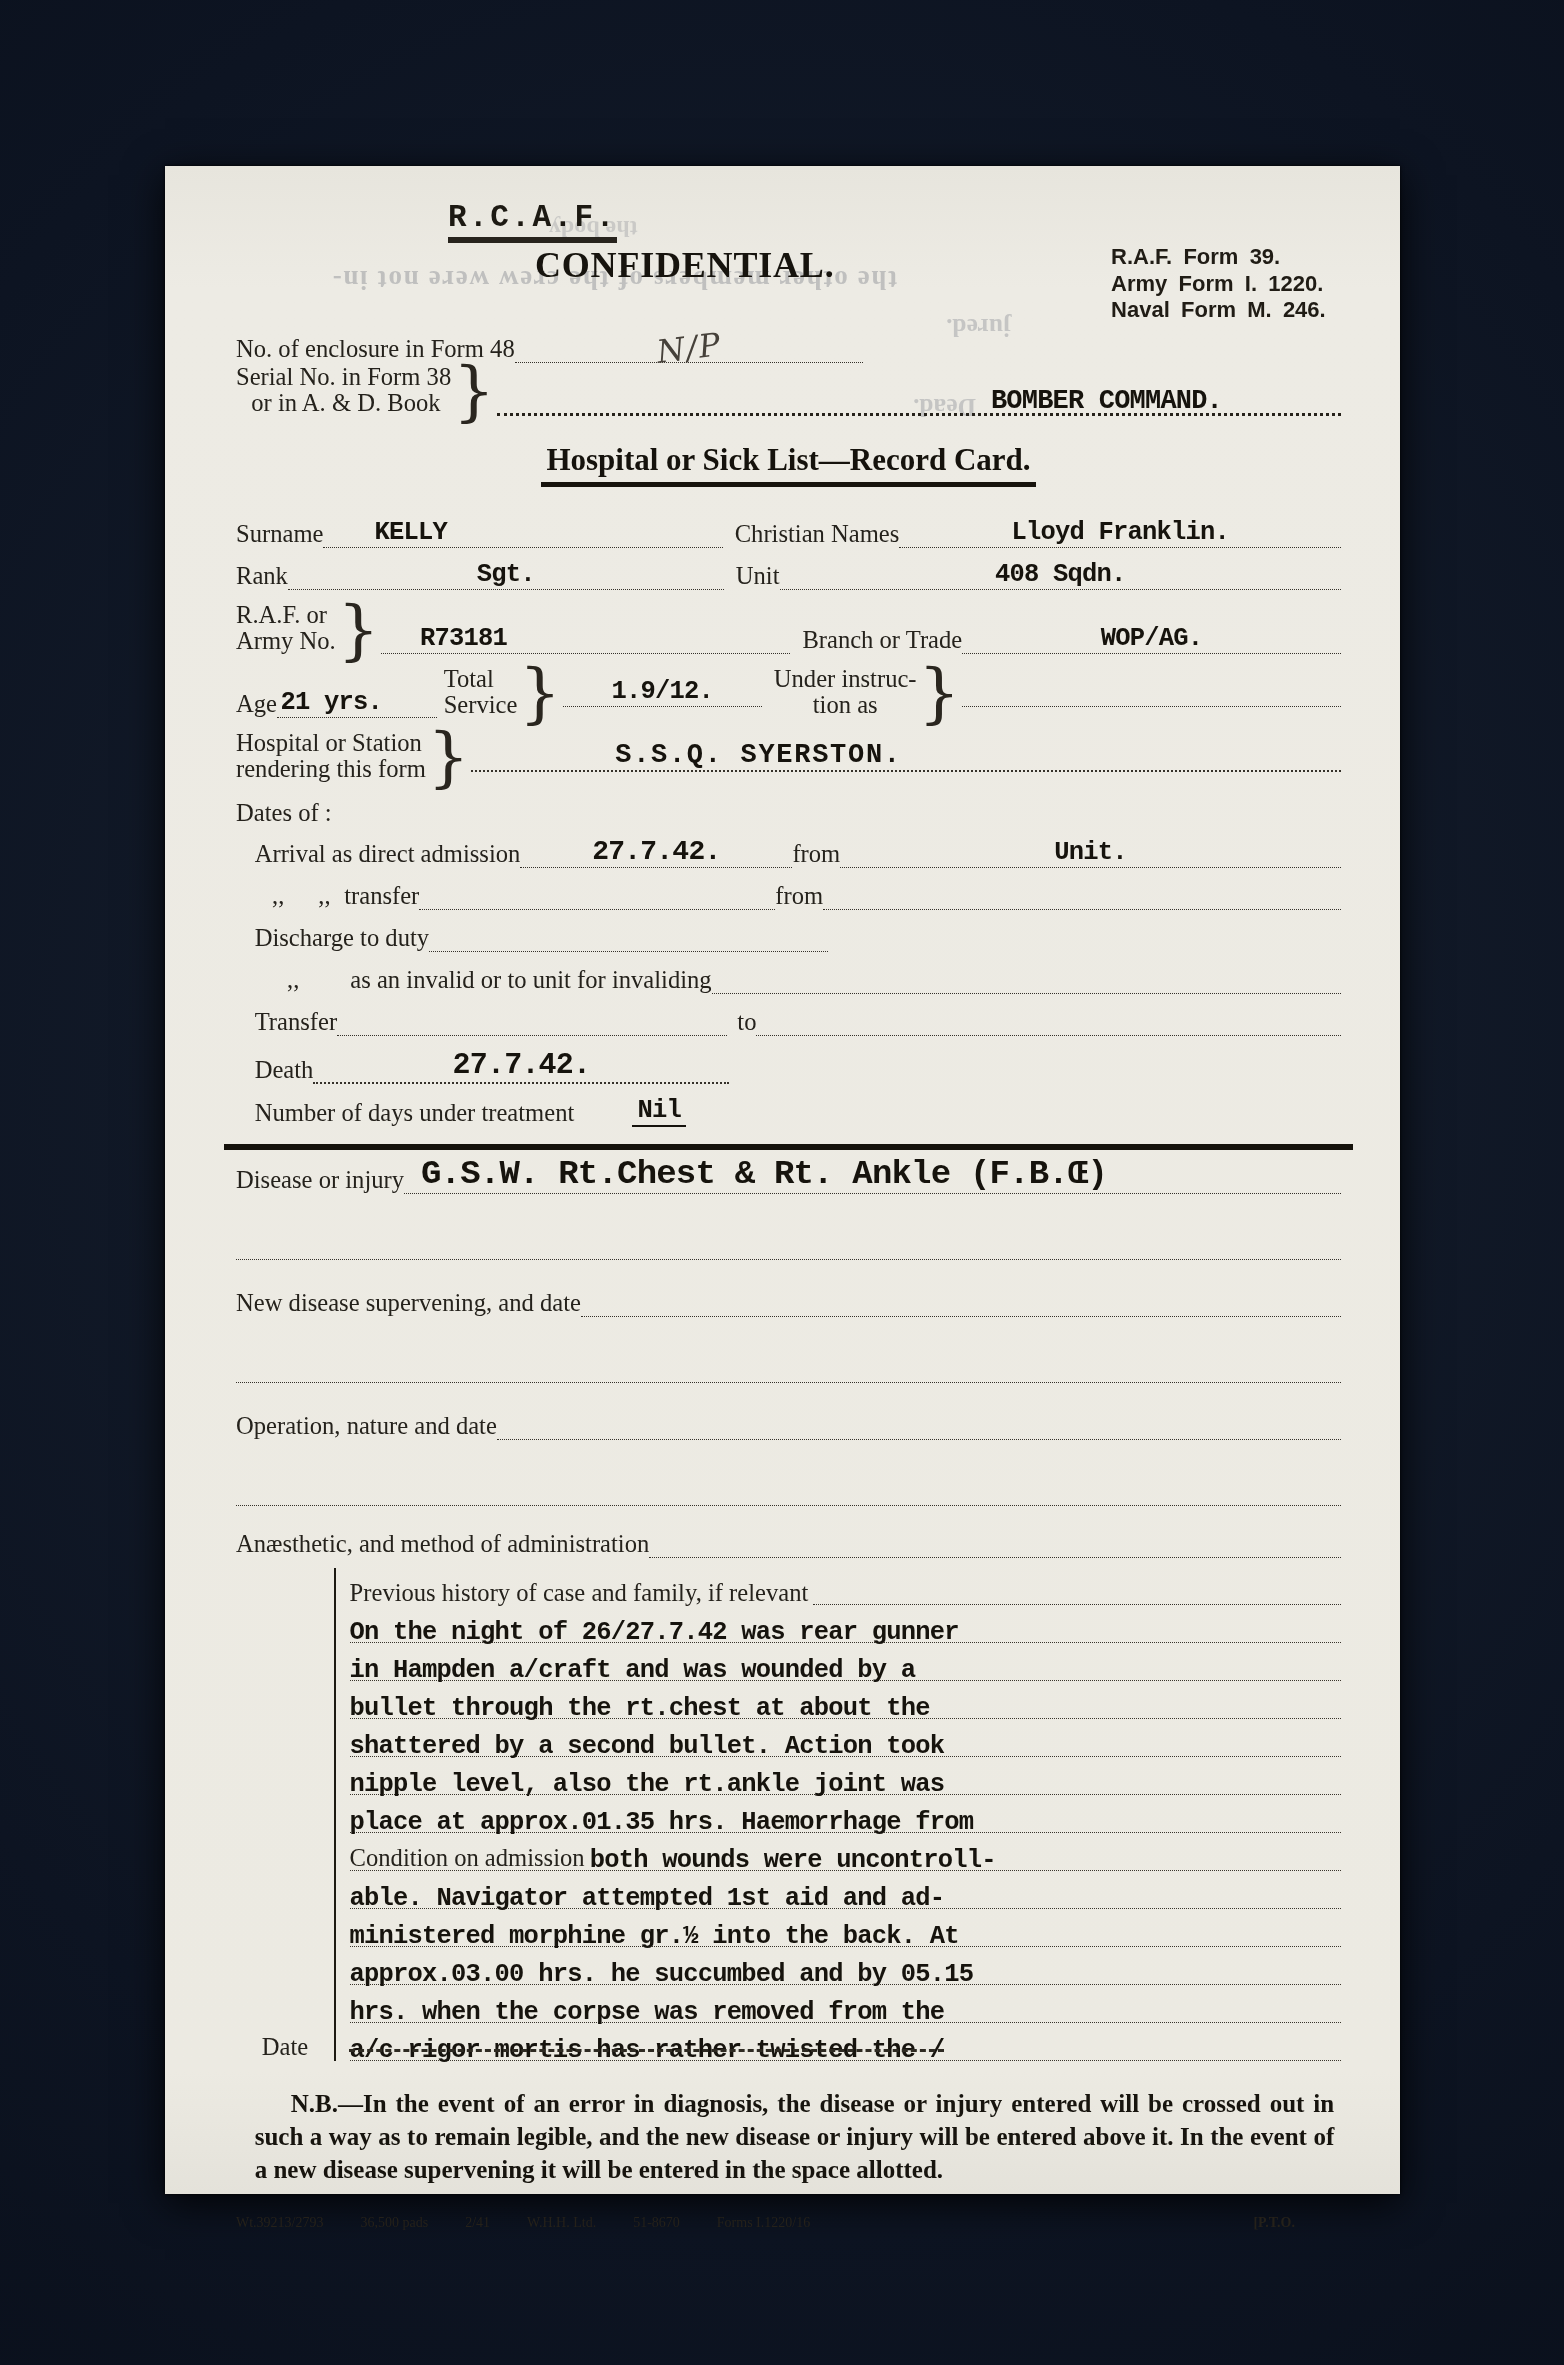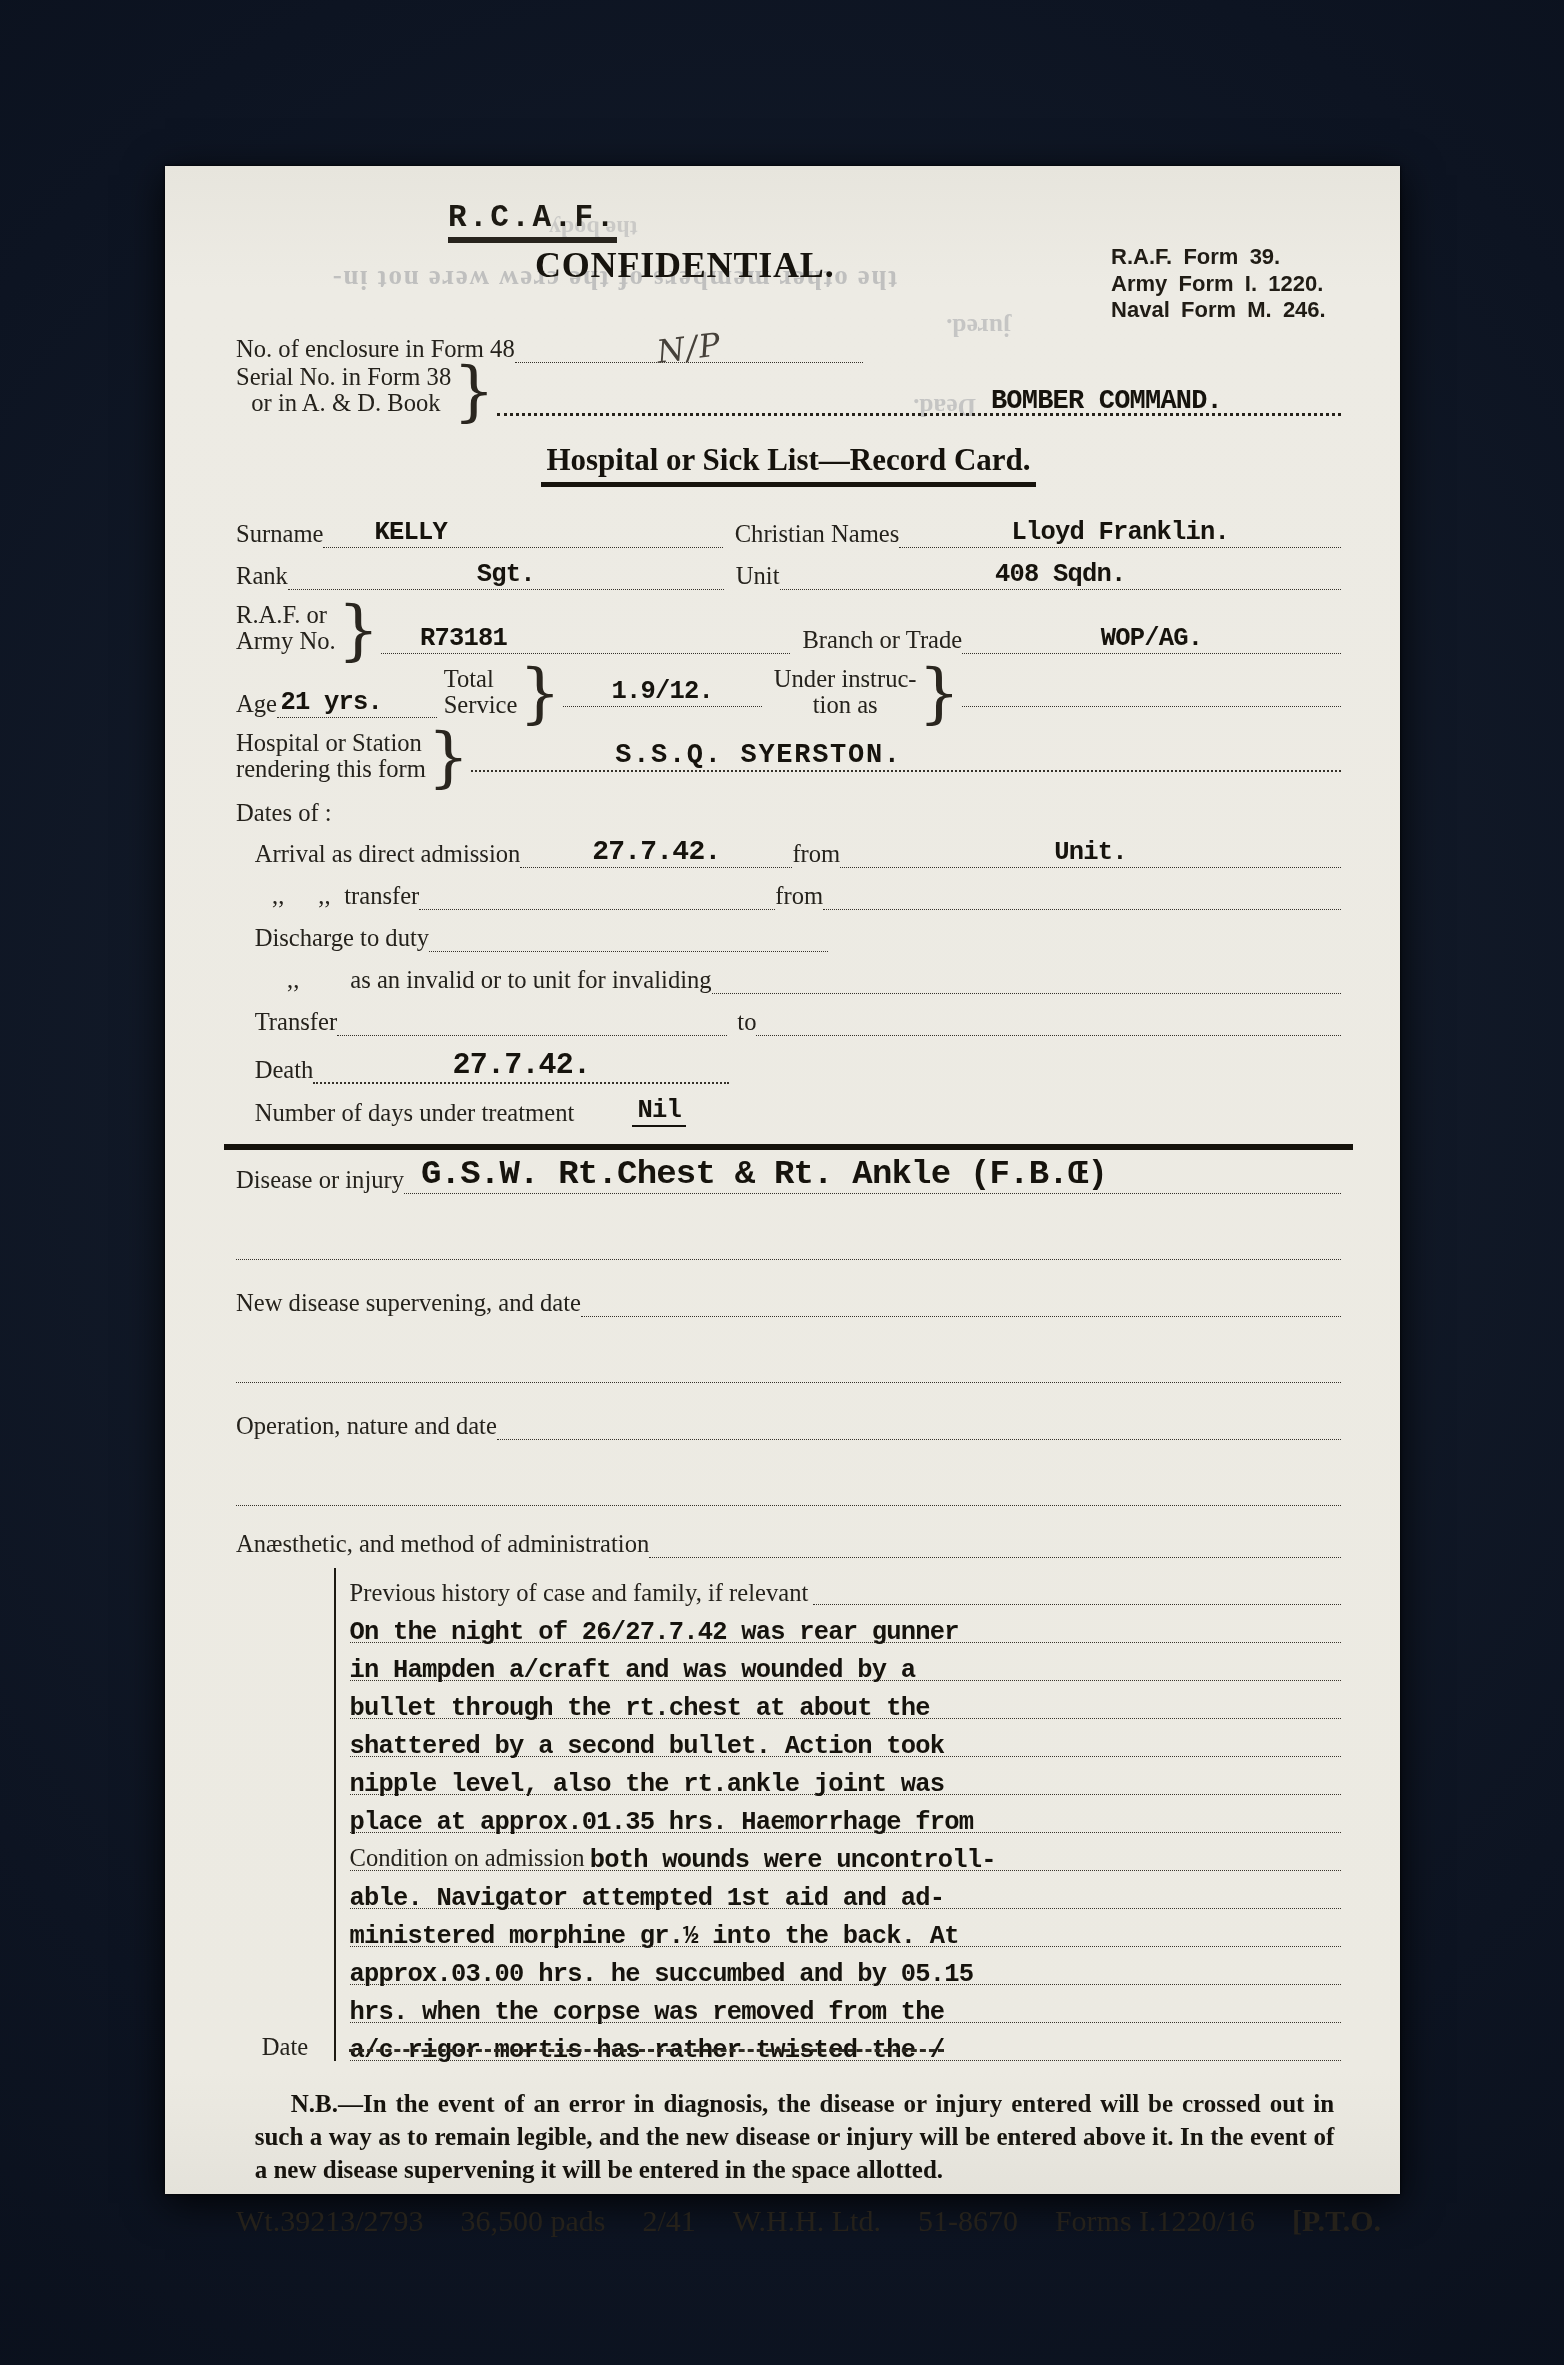--- a/index.html
+++ b/index.html
@@ -51,21 +51,21 @@
   .date-col { width:98px; text-align:center; font-size:24.6px; padding-top:1.7px; }
   .hist-col { flex:1; border-left:2.5px solid #1d1a12; padding-left:13.6px; }
   .tline { height:37px; border-bottom:1.7px dotted #3a352c; display:flex; align-items:flex-end; }
   .tline .typed { margin-bottom:-5.1px; }
   .tline .lbl { margin-bottom:-1.7px; margin-right:5.1px; }
   .struck .typed { text-decoration:line-through; text-decoration-style:dashed; text-decoration-thickness:2.5px; text-decoration-color:#2e2a22; }
 
   .nb { font-size:25px; font-weight:700; line-height:1.32; color:#17140e; margin:25.5px 6.8px 0 18.7px; text-align:justify; }
   .nb .indent { display:inline-block; width:36px; }
 
-  .footer { display:flex; align-items:flex-end; margin-top:18px; font-size:30px; color:#25211a; }
+  .footer { display:flex; align-items:flex-end; margin-top:29px; font-size:14px; color:#25211a; }
   .footer span { margin-right:37px; white-space:nowrap; }
   .footer .pto { margin-left:auto; margin-right:46px; font-weight:700; }
 
   .ghost { position:absolute; transform:rotate(180deg); color:#3c4355; opacity:0.20;
     font-family:"Liberation Serif", serif; font-weight:700; white-space:nowrap; }
   .g1 { left:166px; top:98px; font-size:27px; letter-spacing:1.7px; opacity:0.25; }
   .g0 { left:384px; top:49px; font-size:24px; opacity:0.18; }
   .g2 { left:781px; top:146px; font-size:25.5px; opacity:0.22; }
   .g3 { left:748px; top:226px; font-size:25.5px; opacity:0.22; }
 </style>

